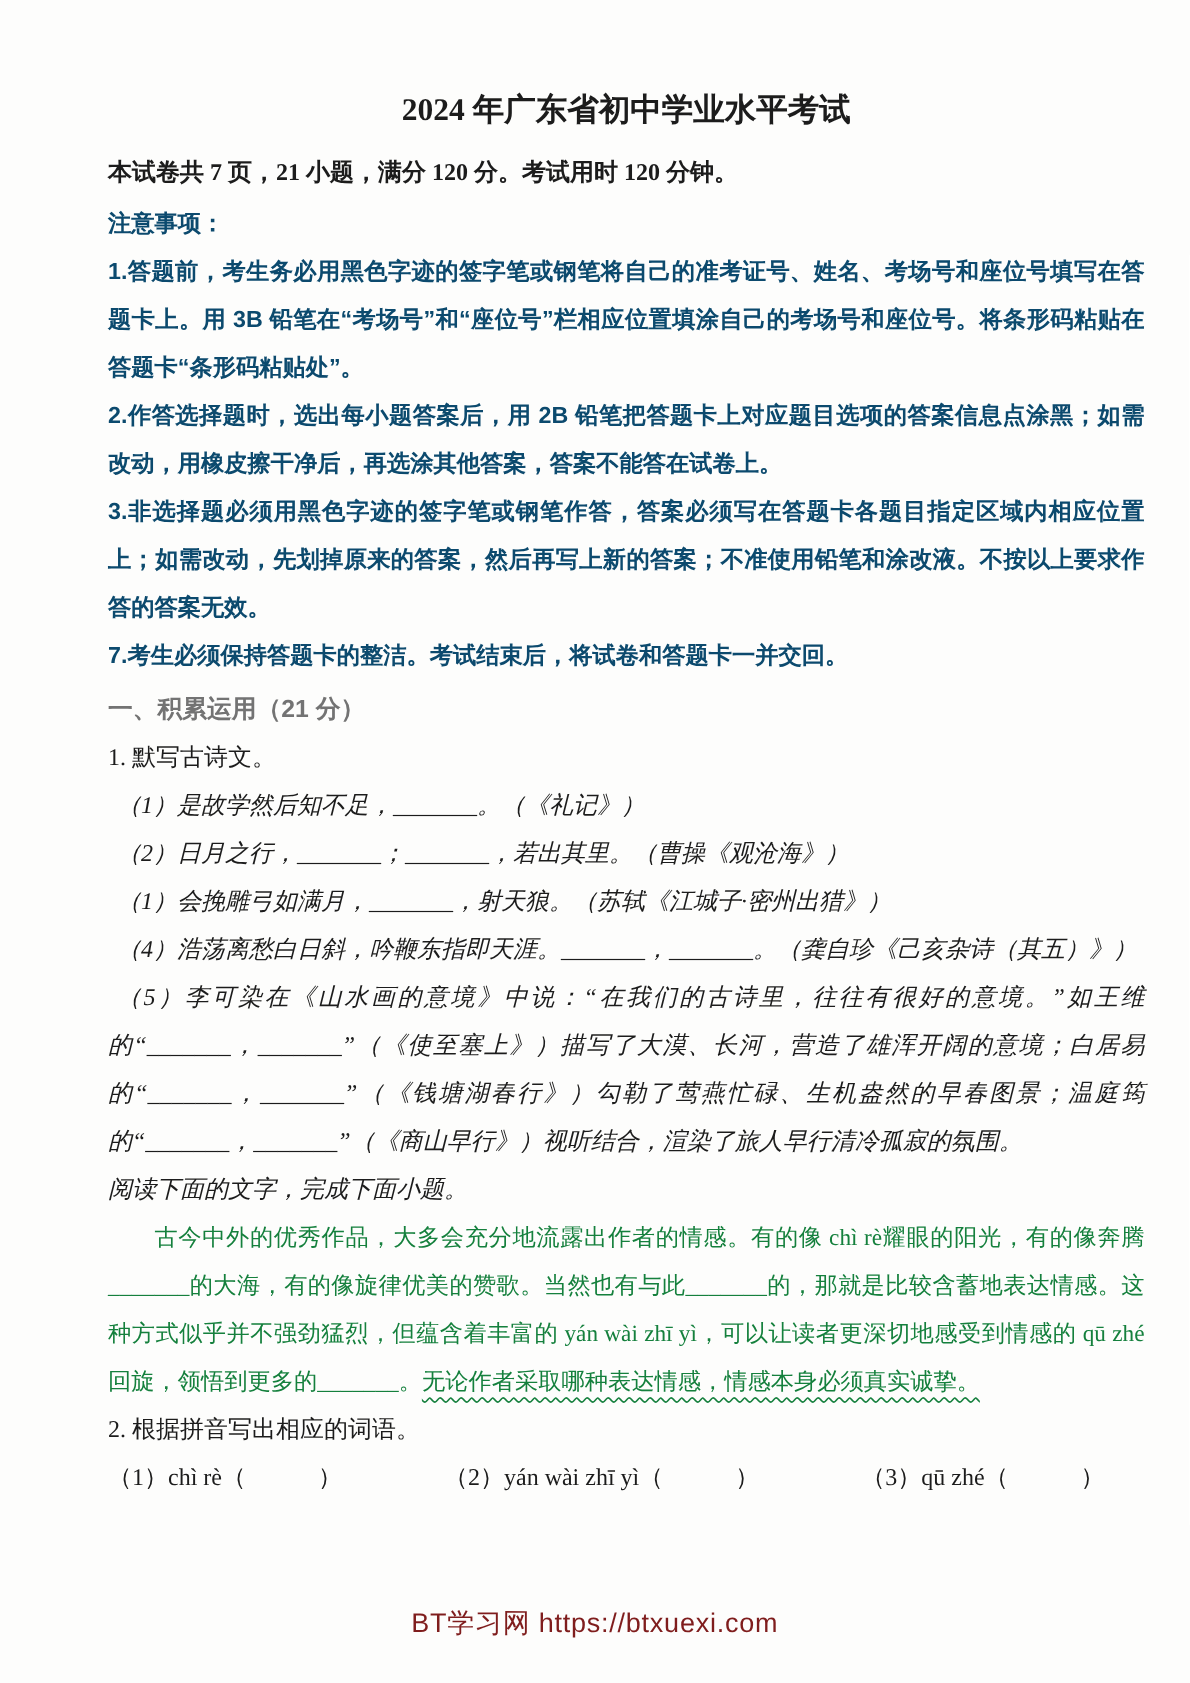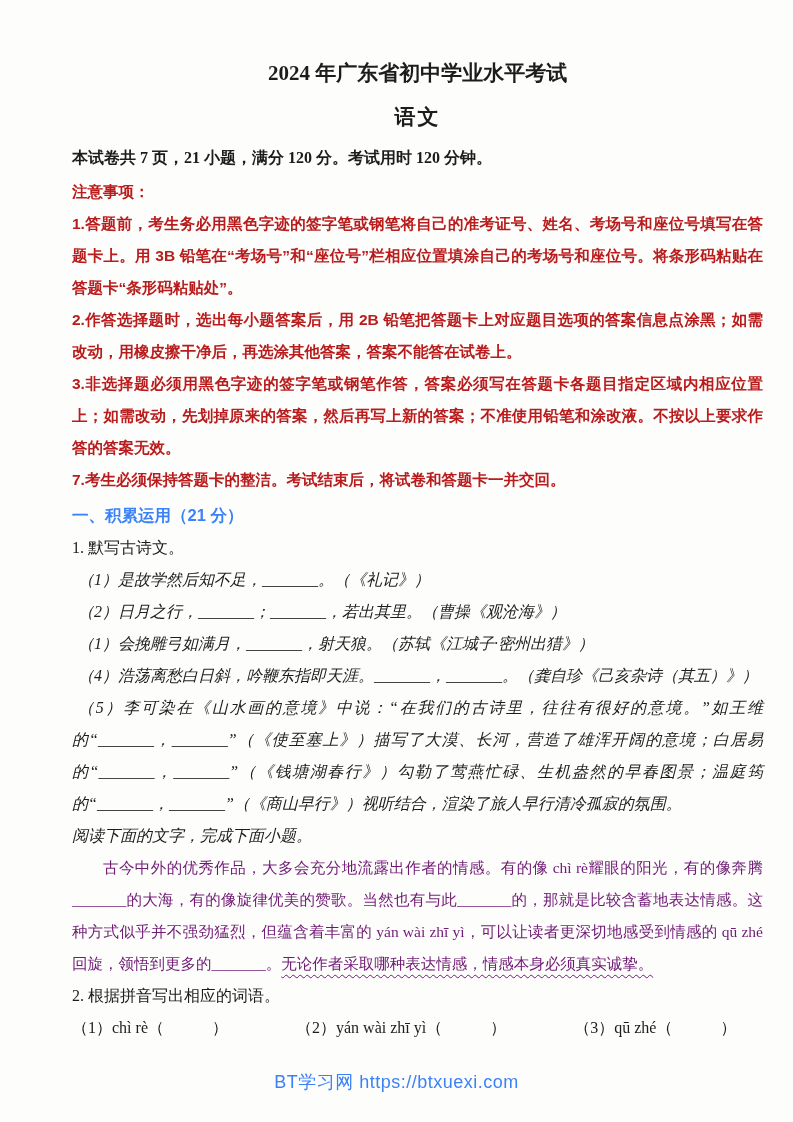--- a/index.html
+++ b/index.html
@@ -40,29 +40,29 @@
     line-height: 28px;
     margin: 0 0 4px 0;
   }
   .notice p {
     margin: 0;
     font-family: "Liberation Sans", "DejaVu Sans", sans-serif;
     font-size: 15.5px;
     font-weight: 700;
     line-height: 32px;
     text-align: justify;
-    color: #b91c1c;
+    color: #0c4a6e;
   }
   .section-heading {
     margin: 2px 0 0 0;
     font-family: "Liberation Sans", "DejaVu Sans", sans-serif;
     font-size: 16.5px;
     font-weight: 700;
     line-height: 34px;
-    color: #3b82f6;
+    color: #737373;
   }
   .q-stem {
     margin: 0;
     font-size: 16px;
     line-height: 32px;
     font-weight: 400;
   }
   .q1-item {
     margin: 0;
     font-size: 16px;
@@ -77,21 +77,21 @@
     font-size: 16px;
     line-height: 32px;
     font-style: italic;
   }
   .reading-body {
     margin: 0;
     font-size: 15.5px;
     line-height: 32px;
     text-align: justify;
     text-indent: 2em;
-    color: #701a75;
+    color: #15803d;
   }
   .wavy {
     text-decoration: underline;
     text-decoration-style: wavy;
     text-decoration-thickness: 1px;
     text-underline-offset: 5px;
   }
   .q2-row {
     display: flex;
     gap: 68px;
@@ -100,31 +100,30 @@
     white-space: nowrap;
   }
   .footer-watermark {
     position: absolute;
     left: 0;
     right: 0;
     bottom: 28px;
     text-align: center;
     font-family: "Liberation Sans", "DejaVu Sans", sans-serif;
     font-size: 18px;
-    color: #3b82f6;
+    color: #7f1d1d;
     letter-spacing: 0.5px;
   }
 </style>
 </head>
 <body>
 
 <div class="page">
 
   <div class="doc-title">2024 年广东省初中学业水平考试</div>
-  <div class="doc-subject">语文</div>
   <div class="exam-info">本试卷共 7 页，21 小题，满分 120 分。考试用时 120 分钟。</div>
 
   <div class="notice">
     <p>注意事项：</p>
     <p>1.答题前，考生务必用黑色字迹的签字笔或钢笔将自己的准考证号、姓名、考场号和座位号填写在答题卡上。用 3B 铅笔在“考场号”和“座位号”栏相应位置填涂自己的考场号和座位号。将条形码粘贴在答题卡“条形码粘贴处”。</p>
     <p>2.作答选择题时，选出每小题答案后，用 2B 铅笔把答题卡上对应题目选项的答案信息点涂黑；如需改动，用橡皮擦干净后，再选涂其他答案，答案不能答在试卷上。</p>
     <p>3.非选择题必须用黑色字迹的签字笔或钢笔作答，答案必须写在答题卡各题目指定区域内相应位置上；如需改动，先划掉原来的答案，然后再写上新的答案；不准使用铅笔和涂改液。不按以上要求作答的答案无效。</p>
     <p>7.考生必须保持答题卡的整洁。考试结束后，将试卷和答题卡一并交回。</p>
   </div>
 

